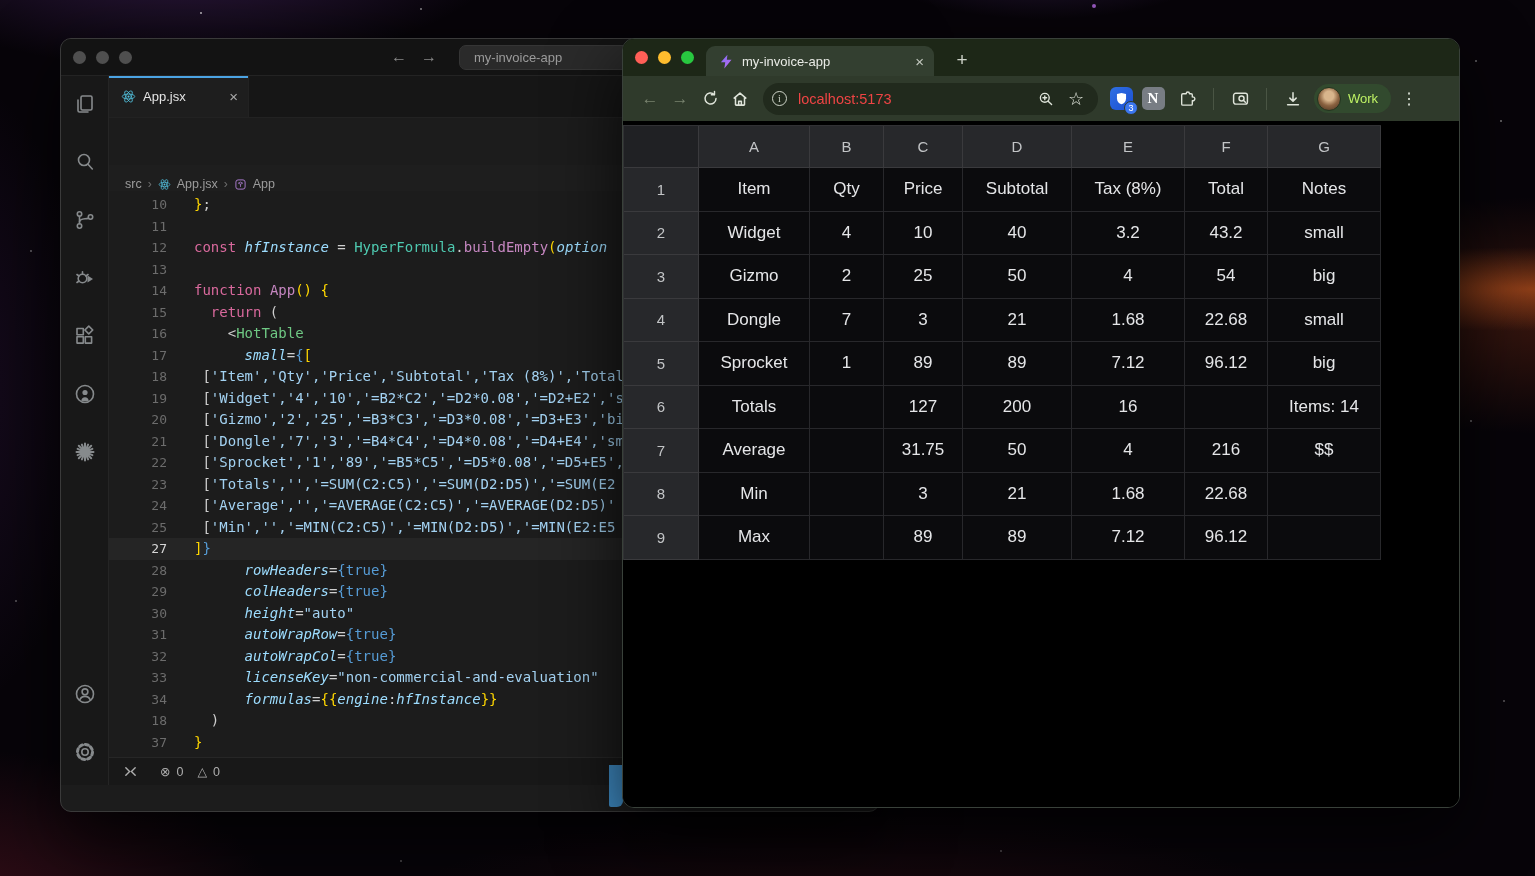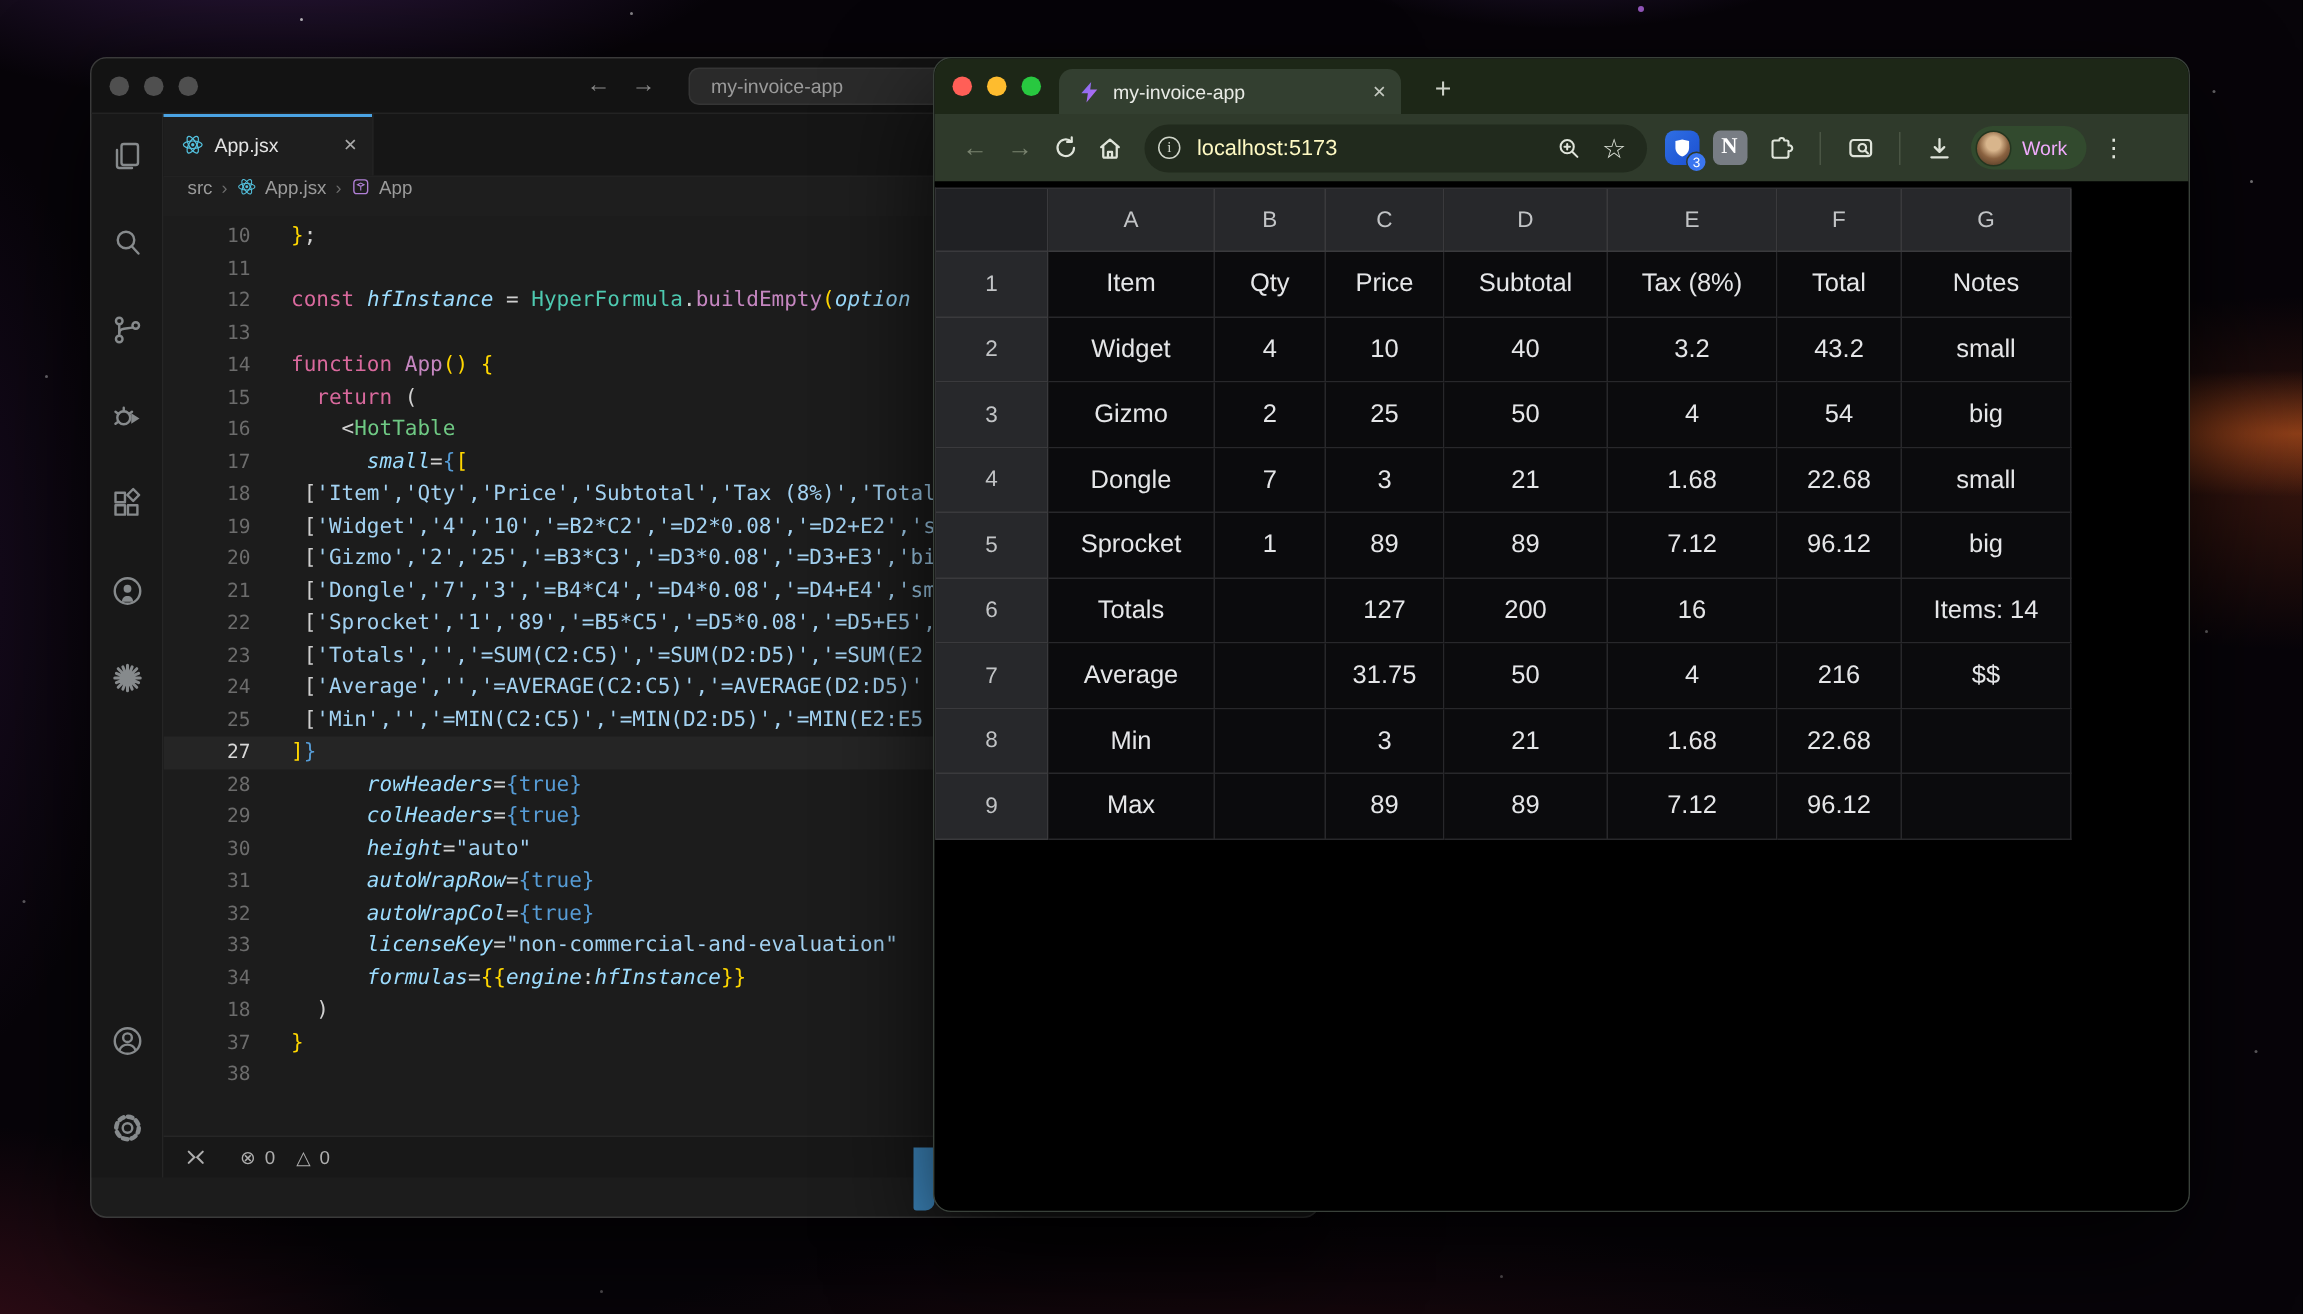--- a/index.html
+++ b/index.html
@@ -52,22 +52,22 @@
   .aicon{ width:32px; height:32px; display:flex; align-items:center; justify-content:center; opacity:.85; }
   .aicon svg{ stroke:#9a9ea1; fill:none; stroke-width:1.6; stroke-linecap:round; stroke-linejoin:round; }
 
   .editor-col{ flex:1; display:flex; flex-direction:column; min-width:0; }
   .vs-tabbar{ height:42px; background:#161616; display:flex; border-bottom:1px solid #222; }
   .vs-tab{ width:140px; background:#1e1e1e; border-right:1px solid #222; position:relative;
     display:flex; align-items:center; gap:7px; padding:0 10px 0 12px; }
   .vs-tab::before{ content:""; position:absolute; left:0; top:0; right:0; height:2px; background:#4ba3e3; }
   .vs-tab-label{ color:#e4e4e4; font-size:13px; }
   .vs-tab-close{ color:#a9a9a9; font-size:15px; margin-left:auto; }
-  .vs-breadcrumb{ height:26px; background:#1e1e1e; display:flex; align-items:flex-start; gap:6px;
-    padding-left:16px; color:#9b9b9b; font-size:12.5px; }
+  .vs-breadcrumb{ height:26px; background:#1e1e1e; display:flex; align-items:flex-end; gap:6px;
+    padding-left:16px; color:#9b9b9b; font-size:12.5px;margin-top:47px; }
   .bc-sep{ color:#6d6d6d; font-size:12px; }
 
   .vs-code{ flex:1; background:#1c1c1c; overflow:hidden; padding-top:3px;
     font-family:"DejaVu Sans Mono", monospace; font-size:14px; }
   .code-line{ display:flex; height:21.5px; line-height:21.5px; }
   .code-line.active{ background:rgba(255,255,255,.045); }
   .ln{ width:58px; flex:0 0 58px; text-align:right; color:#6c6c6c; font-size:13px; }
   .code-line.active .ln{ color:#d7d7d7; }
   .lc{ margin-left:27px; white-space:pre; }
   .c-kw{ color:#d9699d; } .c-var{ color:#9cdcfe;font-style:italic; } .c-str{ color:#a3d2f2; }
@@ -97,39 +97,39 @@
   .tb-icon{ width:30px; height:30px; display:flex; align-items:center; justify-content:center;
     color:#dfe4da; font-size:17px; flex:0 0 auto; }
   .tb-icon.dim{ color:#79836f; }
   .tb-icon svg{ stroke:#dfe4da; fill:none; stroke-width:1.7; stroke-linecap:round; stroke-linejoin:round; }
   .addr-pill{ width:335px; height:32px; background:#212a1d; border-radius:16px; margin:0 8px;
     display:flex; align-items:center; padding:0 10px 0 6px; flex:0 0 auto; }
   .info-badge{ width:21px; height:21px; border-radius:50%; display:flex; align-items:center; justify-content:center;
     margin-right:8px; }
   .info-circle{ width:15px; height:15px; border:1.4px solid #cfd5c9; border-radius:50%; color:#cfd5c9;
     font-size:10px; display:flex; align-items:center; justify-content:center; font-family:"Liberation Serif", serif; }
-  .addr-url{ color:#fef9c3; font-size:14.5px; flex:1; }
+  .addr-url{ color:#ef4444; font-size:14.5px; flex:1; }
   .addr-actions{ display:flex; align-items:center; gap:6px; }
   .ext-cluster{ display:flex; align-items:center; gap:6px; margin-left:2px; }
   .ext-badge-wrap{ position:relative; width:26px; height:26px; display:flex; align-items:center; justify-content:center; }
   .bw-icon{ width:23px; height:23px; border-radius:6px; background:linear-gradient(135deg,#2f6fe4,#1b4fd0);
     display:flex; align-items:center; justify-content:center; }
   .bw-count{ position:absolute; right:-4px; bottom:-3px; width:14px; height:14px; border-radius:50%;
     background:#3b76f0; color:#fff; font-size:9px; display:flex; align-items:center; justify-content:center;
     border:1.5px solid #2f3a2b; }
   .notion-icon{ width:23px; height:23px; border-radius:5px; background:#787d84; color:#fff;
     font-family:"Liberation Serif", serif; font-weight:bold; font-size:15px;
     display:flex; align-items:center; justify-content:center; }
   .tb-divider{ width:1px; height:22px; background:#4a5544; margin:0 5px; }
   .profile-chip{ height:29px; background:#324a2e; border-radius:15px; display:flex; align-items:center;
     gap:7px; padding:0 13px 0 3px; margin:0 6px; }
   .avatar{ width:24px; height:24px; border-radius:50%;
     background:radial-gradient(circle at 50% 36%, #d8b58c 0 26%, #8a6240 55%, #46311f 100%);
     border:1px solid #24351f; }
-  .profile-label{ color:#f0abfc; font-size:13px; }
+  .profile-label{ color:#bef264; font-size:13px; }
   .menu-dots{ color:#dfe4da; font-size:16px; width:24px; text-align:center; }
 
   .br-content{ height:687px; background:#000; position:relative; overflow:hidden; }
 
   
   .hot{ position:absolute; left:0; top:4px; display:grid;
     grid-template-columns:75px 111px 74px 79px 109px 113px 83px 113px;
     grid-template-rows:42px repeat(9, 43.5px);
     border-top:1px solid #313134; border-left:1px solid #313134; }
   .hcell{ background:#27282b; border-right:1px solid #3a3a3d; border-bottom:1px solid #3a3a3d;

